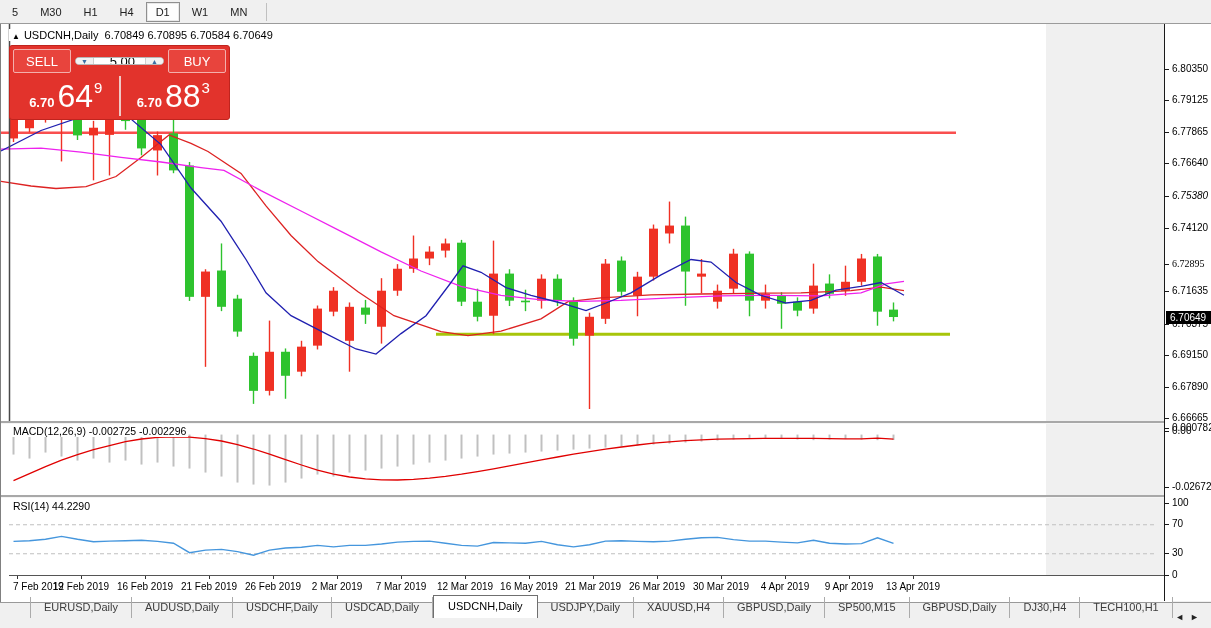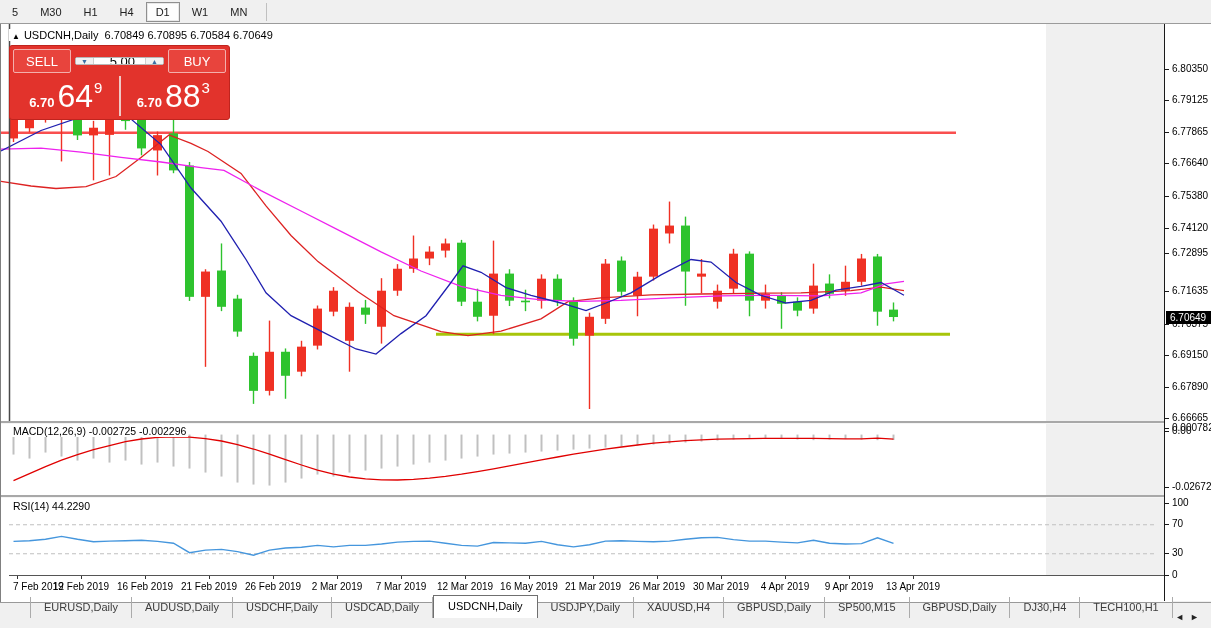--- a/index.html
+++ b/index.html
@@ -39,21 +39,21 @@
   .tab:first-child{border-left:1px solid #ababab;}
   .tab.active{background:#fff;border:1px solid #6f6f6f;border-bottom:none;color:#000;padding:4px 14px 6px 14px;}
   .tab-arrows{position:absolute;right:6px;bottom:6px;font-size:9px;color:#222;letter-spacing:6px;}
   .tab-arrows span{cursor:default;}
   
   .widget{position:absolute;left:8px;top:21px;width:221px;background:#e2332c;border:1px solid #bf241e;
     border-radius:3px;padding:3px;box-sizing:border-box;z-index:10;}
   .wrow1{display:flex;height:24px;}
   .tradebtn{flex:0 0 56px;background:#e8443d;border:1px solid #f3aFac;border-radius:2px;color:#fff;
     font-size:13px;display:flex;align-items:center;justify-content:center;cursor:default;}
-  .spinner{flex:1;display:flex;margin:8px 4px;background:#fff;border:1px solid #b7b7b7;border-radius:2px;overflow:hidden;}
+  .spinner{flex:1;display:flex;margin:8px 4px;background:#fff;border:1px solid #b7b7b7;border-radius:12px;overflow:hidden;}
   .spinbtn{width:17px;background:#f2f2f2;border-right:1px solid #cfcfcf;color:#3a6ea5;font-size:7px;
     display:flex;align-items:center;justify-content:center;cursor:default;}
   .spinbtn.up{border-right:none;border-left:1px solid #cfcfcf;}
   .spinval{flex:1;font-size:13px;color:#000;display:flex;align-items:center;justify-content:flex-end;padding-right:10px;}
   .wrow2{display:flex;margin-top:3px;height:40px;}
   .pricecell{flex:1;display:flex;align-items:baseline;justify-content:center;color:#fff;padding-top:2px;}
   .pricecell.right{border-left:2px solid #efc9c6;}
   .pprefix{font-size:13px;font-weight:bold;margin-right:3px;}
   .pbig{font-size:32px;line-height:36px;}
   .psup{font-size:15px;position:relative;top:-14px;margin-left:1px;}
@@ -324,23 +324,23 @@
 
     <div class="axiscol" id="axiscol">
       <div class="cur-tag" id="curtag" style="top: 287px;">6.70649</div>
       <div class="axis-tick" style="top:398px;">0.000782</div>
       <div class="axis-tick" style="top:401px;">0.00</div>
       <div class="axis-tick" style="top:457px;">-0.026721</div>
     <div class="axis-tick" style="top: 39px;">6.80350</div>
         <div class="axis-tick" style="top: 70px;">6.79125</div>
         <div class="axis-tick" style="top: 102px;">6.77865</div>
         <div class="axis-tick" style="top: 133px;">6.76640</div>
-        <div class="axis-tick" style="top: 166px;">6.75380</div>
+        <div class="axis-tick" style="top: 166px; font-style: italic;">6.75380</div>
         <div class="axis-tick" style="top: 198px;">6.74120</div>
-        <div class="axis-tick" style="top: 223px;">6.72895</div>
+        <div class="axis-tick" style="top: 234px; font-family: Liberation Serif, serif;">6.72895</div>
         <div class="axis-tick" style="top: 261px;">6.71635</div>
         <div class="axis-tick" style="top: 294px;">6.70375</div>
         <div class="axis-tick" style="top: 325px;">6.69150</div>
         <div class="axis-tick" style="top: 357px;">6.67890</div>
         <div class="axis-tick" style="top: 388px;">6.66665</div>
         <div class="axis-tick" style="top: 473px;">100</div>
         <div class="axis-tick" style="top: 494px;">70</div>
         <div class="axis-tick" style="top: 523px;">30</div>
         <div class="axis-tick" style="top: 545px;">0</div>
       </div>

